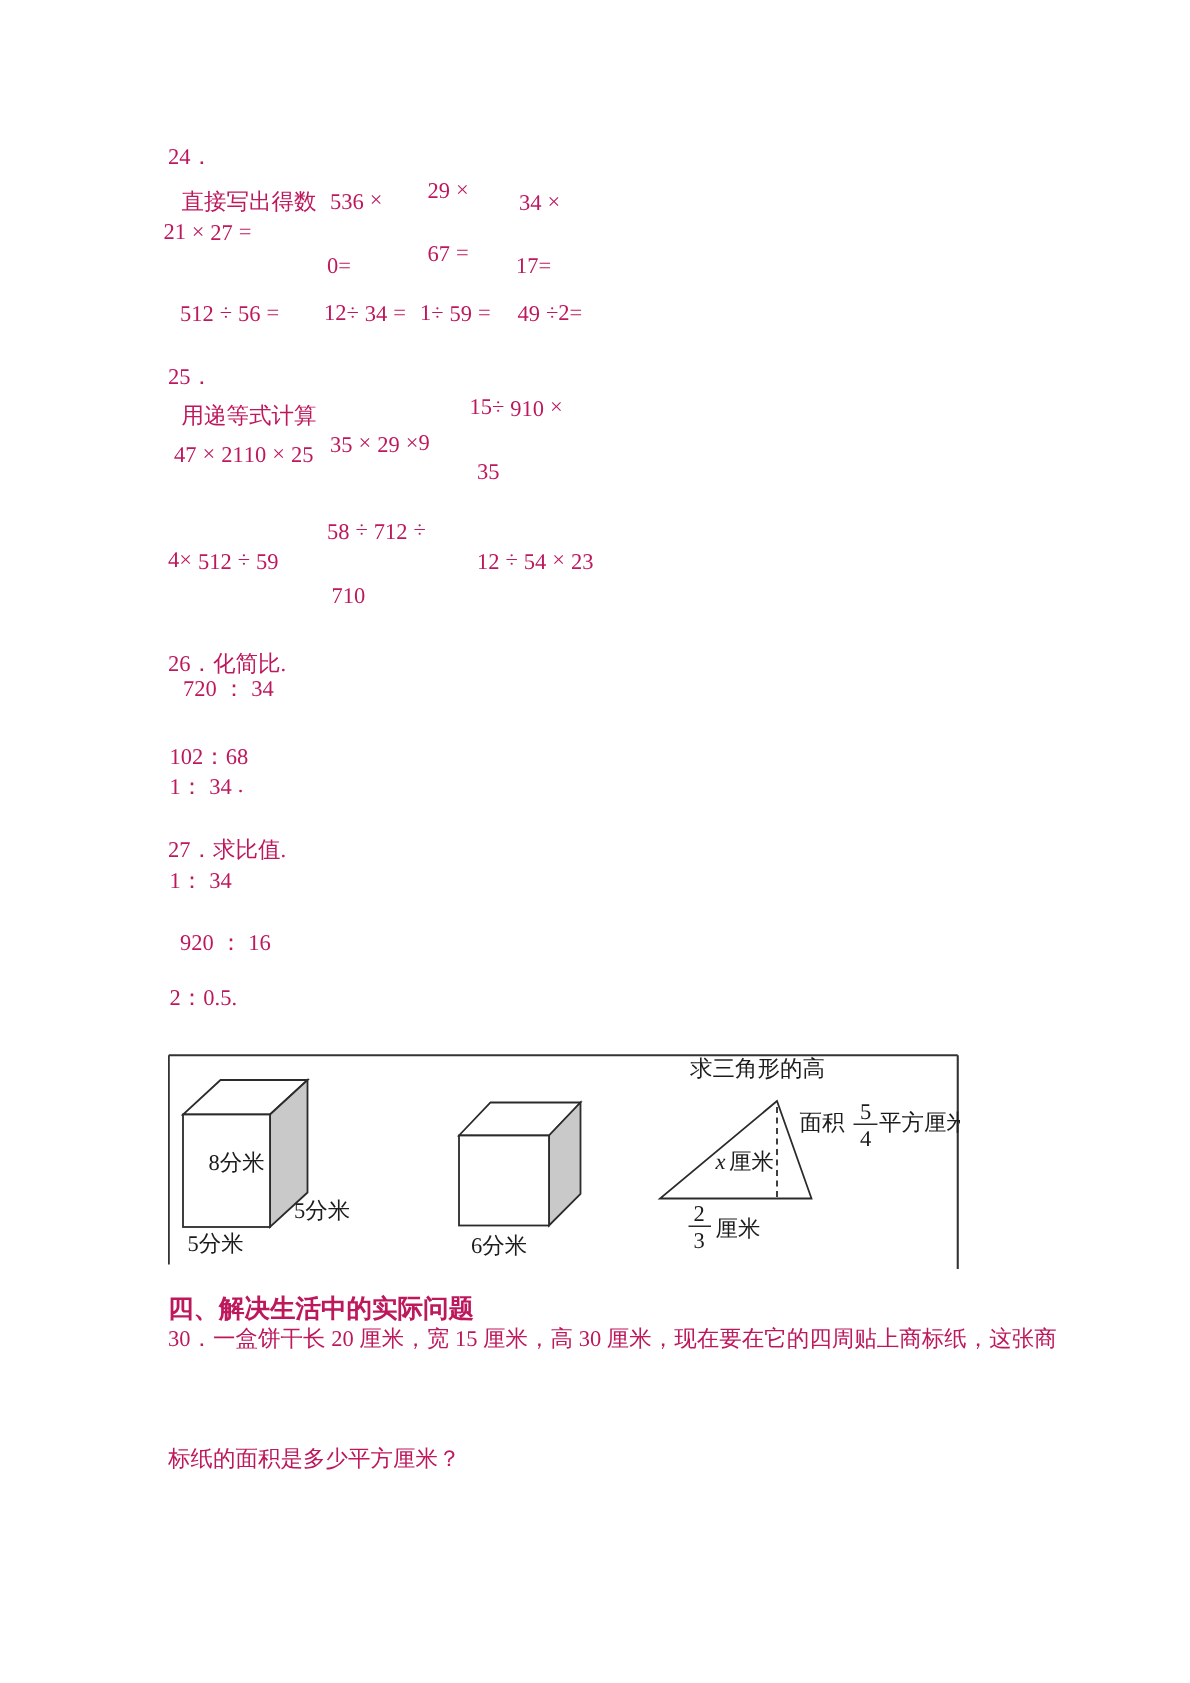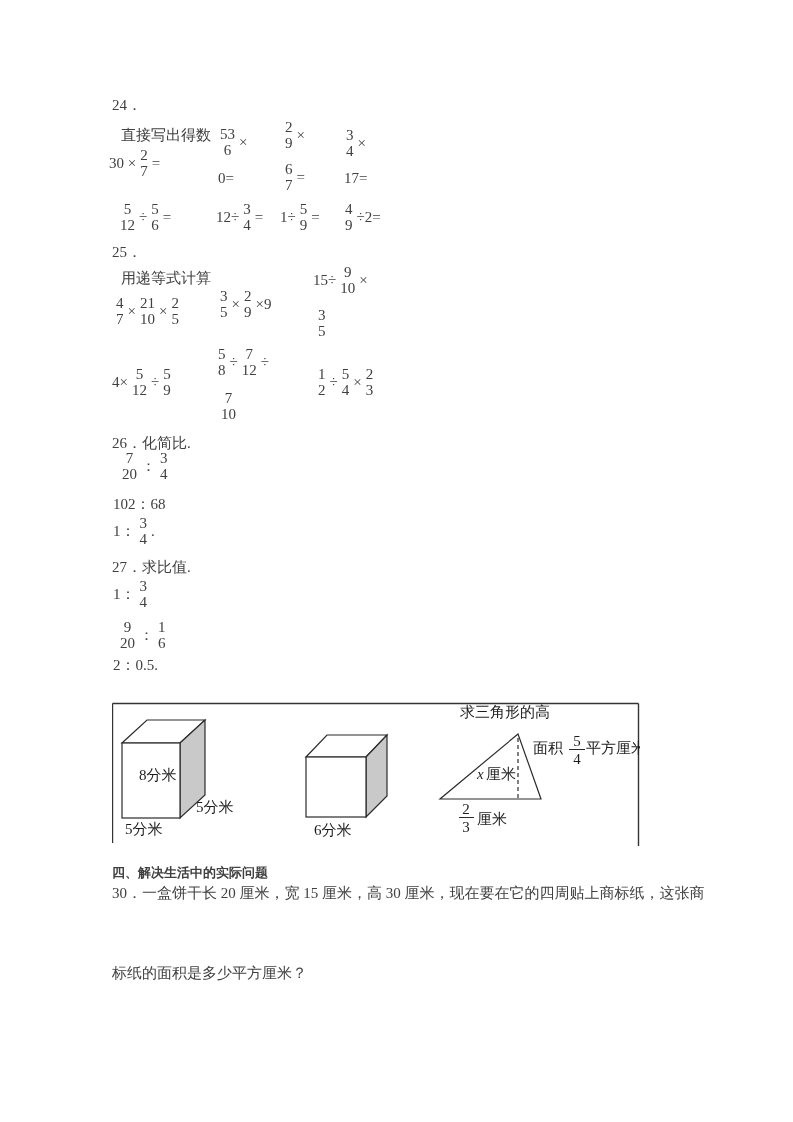--- a/index.html
+++ b/index.html
@@ -1,34 +1,34 @@
 <!DOCTYPE html>
 <html><head>
 <meta charset="utf-8">
 <style>
   html,body{margin:0;padding:0;background:#ffffff;}
   .page{position:relative;width:793px;height:1122px;background:#ffffff;
-        font-family:"Liberation Serif","DejaVu Serif",serif;color:#404040;overflow:hidden;}
+        font-family:"Liberation Serif","DejaVu Serif",serif;color:#be185d;overflow:hidden;}
   .txt{position:absolute;font-size:15px;line-height:19px;white-space:pre;}
-  .bold{font-weight:bold;font-size:13px;}
+  .bold{font-weight:bold;font-size:17px;}
   .expr{position:absolute;display:flex;align-items:center;font-size:15px;white-space:pre;}
   .expr>span{margin:0 1px;}
-  .expr .frac{display:inline-flex;flex-direction:column;align-items:center;
+  .expr .frac{display:inline-flex;align-items:center;
         line-height:16px;margin:0 3px;text-align:center;}
   svg{position:absolute;left:112px;top:702px;}
   svg text{font-family:"Liberation Serif","DejaVu Serif",serif;font-size:15px;fill:#1c1c1c;}
 </style>
 </head>
 <body>
 
 <div class="page">
 
   <div class="txt" style="left:112px;top:96px">24．</div>
   <div class="txt" style="left:121px;top:126px">直接写出得数</div>
-  <div class="expr" style="left:108px;top:147px"><span class="op">30 ×</span><span class="frac"><span class="num">2</span><span class="den">7</span></span><span class="op">=</span></div>
+  <div class="expr" style="left:108px;top:147px"><span class="op">21 ×</span><span class="frac"><span class="num">2</span><span class="den">7</span></span><span class="op">=</span></div>
   <div class="expr" style="left:217px;top:126px"><span class="frac"><span class="num">53</span><span class="den">6</span></span><span class="op">×</span></div>
   <div class="expr" style="left:217px;top:170px"><span class="op">0=</span></div>
   <div class="expr" style="left:282px;top:119px"><span class="frac"><span class="num">2</span><span class="den">9</span></span><span class="op">×</span></div>
   <div class="expr" style="left:282px;top:161px"><span class="frac"><span class="num">6</span><span class="den">7</span></span><span class="op">=</span></div>
   <div class="expr" style="left:343px;top:127px"><span class="frac"><span class="num">3</span><span class="den">4</span></span><span class="op">×</span></div>
   <div class="expr" style="left:343px;top:170px"><span class="op">17=</span></div>
   <div class="expr" style="left:117px;top:201px"><span class="frac"><span class="num">5</span><span class="den">12</span></span><span class="op">÷</span><span class="frac"><span class="num">5</span><span class="den">6</span></span><span class="op">=</span></div>
   <div class="expr" style="left:215px;top:201px"><span class="op">12÷</span><span class="frac"><span class="num">3</span><span class="den">4</span></span><span class="op">=</span></div>
   <div class="expr" style="left:279px;top:201px"><span class="op">1÷</span><span class="frac"><span class="num">5</span><span class="den">9</span></span><span class="op">=</span></div>
   <div class="expr" style="left:342px;top:201px"><span class="frac"><span class="num">4</span><span class="den">9</span></span><span class="op">÷2=</span></div>

